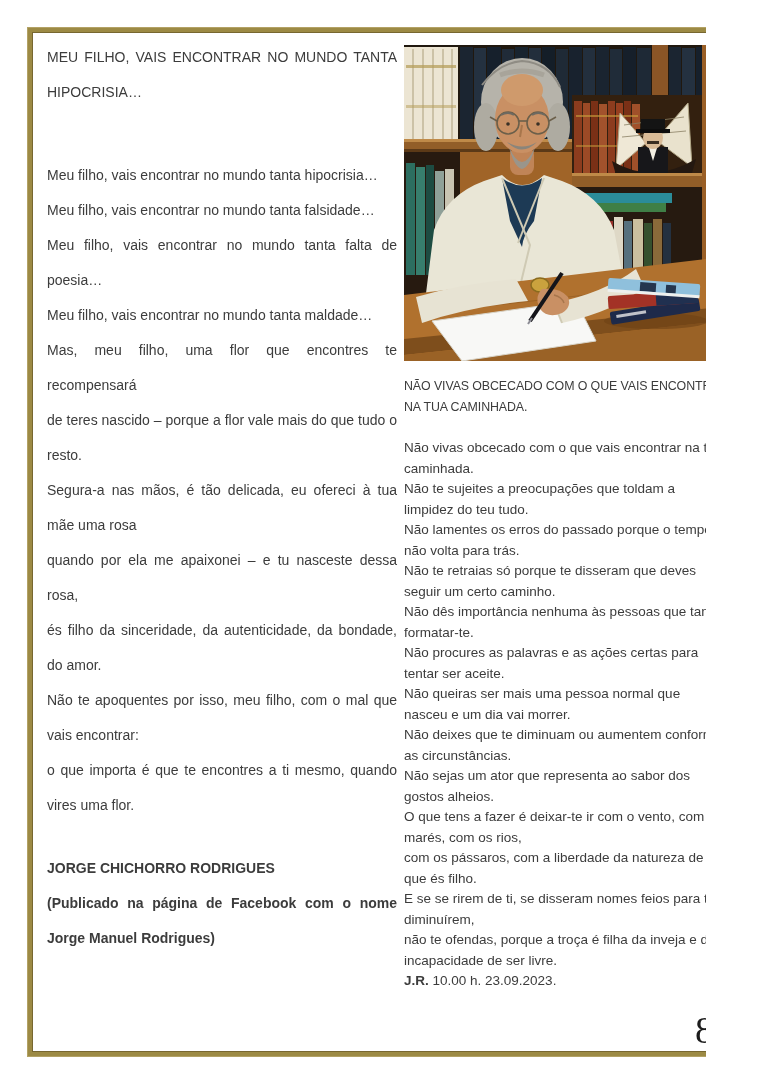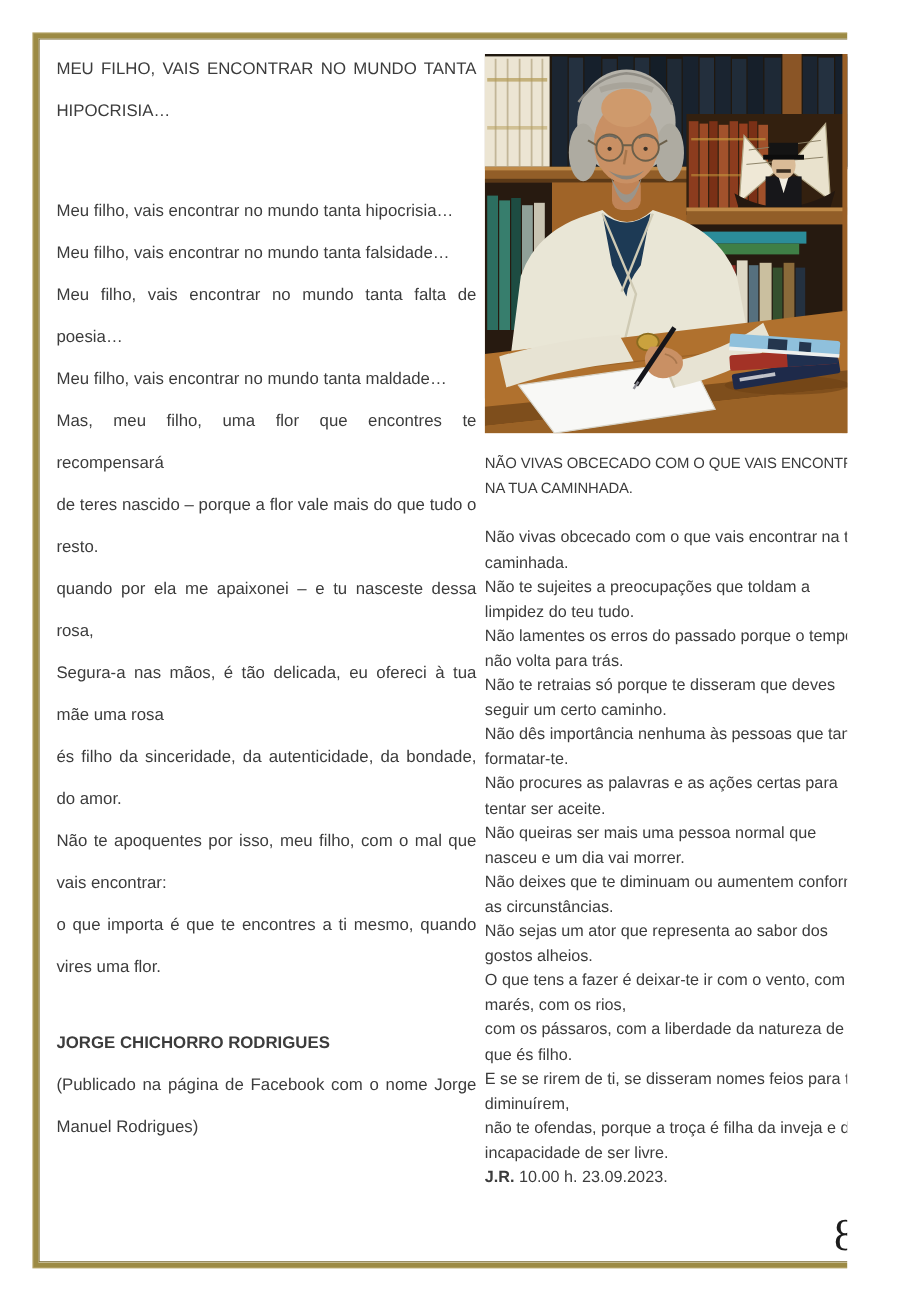--- a/index.html
+++ b/index.html
@@ -13,21 +13,21 @@
   }
   
   .col-left{
     position:absolute;left:47px;top:40px;width:350px;
     font-size:14px;line-height:35px;text-align:justify;
   }
   .col-left p{margin:0;}
   .poem{margin-top:48px;}
   .attribution{margin-top:28px;}
   .attr-name{font-weight:bold;text-align:left;}
-  .attr-note{text-align:justify;}
+  .attr-note{text-align:justify;font-weight:bold;}
   
   .photo{position:absolute;left:404px;top:45px;width:318px;height:316px;}
   .photo svg{display:block;width:100%;height:100%;}
   
   .col-right{
     position:absolute;left:404px;top:376px;width:322px;
     font-size:13.5px;line-height:20.5px;text-align:left;
   }
   .col-right p{margin:0;}
   .heading-block{margin-bottom:20px;}
@@ -48,22 +48,22 @@
 
   <div class="col-left">
     <p>MEU FILHO, VAIS ENCONTRAR NO MUNDO TANTA HIPOCRISIA…</p>
     <div class="poem">
       <p>Meu filho, vais encontrar no mundo tanta hipocrisia…</p>
       <p>Meu filho, vais encontrar no mundo tanta falsidade…</p>
       <p>Meu filho, vais encontrar no mundo tanta falta de poesia…</p>
       <p>Meu filho, vais encontrar no mundo tanta maldade…</p>
       <p>Mas, meu filho, uma flor que encontres te recompensará</p>
       <p>de teres nascido – porque a flor vale mais do que tudo o resto.</p>
+      <p>Segura-a nas mãos, é tão delicada, eu ofereci à tua mãe uma rosa</p>
       <p>quando por ela me apaixonei – e tu nasceste dessa rosa,</p>
-      <p>Segura-a nas mãos, é tão delicada, eu ofereci à tua mãe uma rosa</p>
       <p>és filho da sinceridade, da autenticidade, da bondade, do amor.</p>
       <p>Não te apoquentes por isso, meu filho, com o mal que vais encontrar:</p>
       <p>o que importa é que te encontres a ti mesmo, quando vires uma flor.</p>
     </div>
     <div class="attribution">
       <p class="attr-name">JORGE CHICHORRO RODRIGUES</p>
       <p class="attr-note">(Publicado na página de Facebook com o nome Jorge Manuel Rodrigues)</p>
     </div>
   </div>
 

